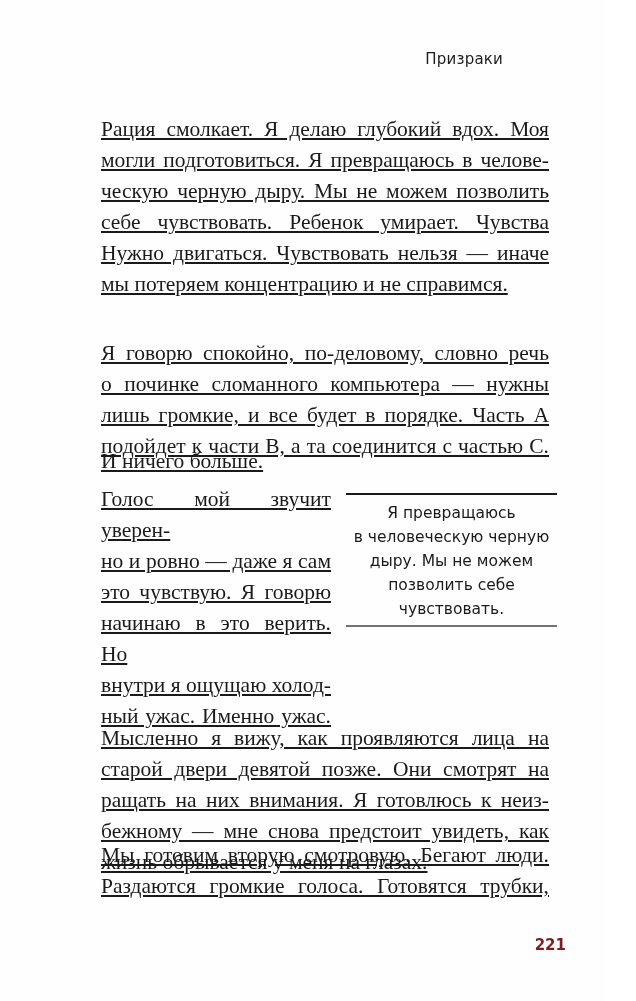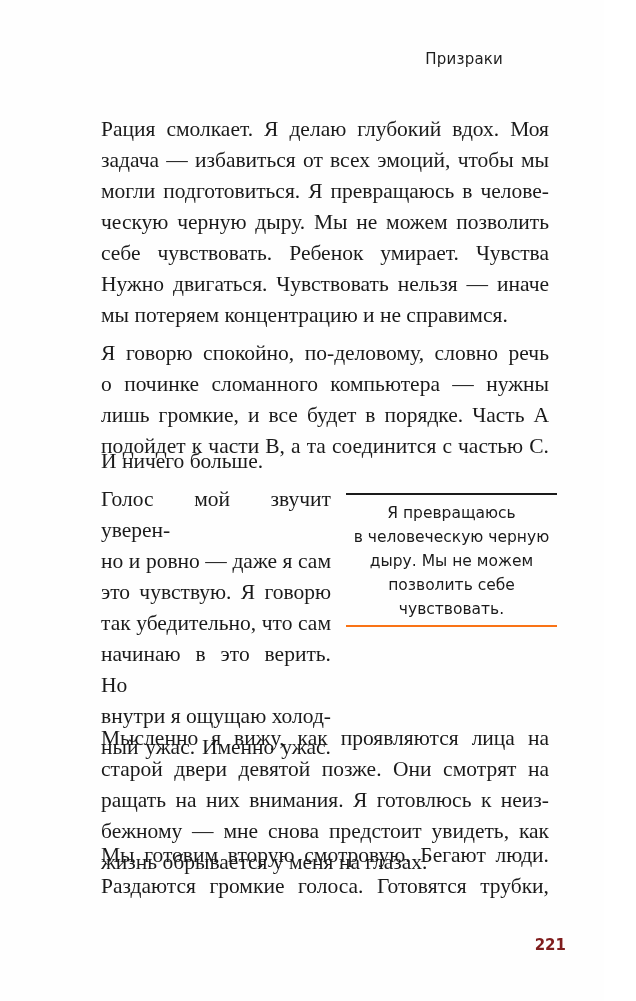--- a/index.html
+++ b/index.html
@@ -8,46 +8,45 @@
   .running-head {
     position: absolute; top: 50px; right: 101px;
     font-family: "DejaVu Sans", sans-serif; font-size: 15px; color: #1e1e1e;
     letter-spacing: 0.2px;
   }
   .body-text {
     position: absolute; left: 101px; width: 448px;
     font-family: "Liberation Serif", serif; font-size: 21.5px; line-height: 31px;
     color: #1a1a1a; text-align: justify;
   }
-  .line { display: block; text-align-last: justify; text-align: justify; white-space: normal; }
+  .line { display: block; text-align-last: justify; text-align: justify; white-space: normal; text-decoration: underline; }
   .line.last { text-align-last: left; }
   .pull-quote {
     position: absolute; left: 346px; top: 493px; width: 211px;
-    border-top: 2px solid #1a1a1a; border-bottom: 2px solid #f97316;
+    border-top: 2px solid #1a1a1a; border-bottom: 2px solid #737373;
     padding: 6px 0 4px 0;
     font-family: "DejaVu Sans", sans-serif; font-size: 15.5px; line-height: 24px;
     color: #1a1a1a; text-align: center;
   }
   .pull-quote span { display: block; white-space: nowrap; }
   .narrow-text { width: 230px; }
   .folio {
     position: absolute; top: 936px; right: 38px;
     font-family: "DejaVu Sans", sans-serif; font-weight: bold; font-size: 15px; color: #7f1d1d;
   }
 </style>
 </head>
 <body>
 
 <div class="page">
 
   <div class="running-head">Призраки</div>
 
   <div class="body-text" style="top:114px;">
     <span class="line">Рация смолкает. Я делаю глубокий вдох. Моя</span>
-    <span class="line">задача — избавиться от всех эмоций, чтобы мы</span>
     <span class="line">могли подготовиться. Я превращаюсь в челове-</span>
     <span class="line">ческую черную дыру. Мы не можем позволить</span>
     <span class="line">себе чувствовать. Ребенок умирает. Чувства</span>
     <span class="line">Нужно двигаться. Чувствовать нельзя — иначе</span>
     <span class="line last">мы потеряем концентрацию и не справимся.</span>
   </div>
 
   <div class="body-text" style="top:338px;">
     <span class="line">Я говорю спокойно, по-деловому, словно речь</span>
     <span class="line">о починке сломанного компьютера — нужны</span>
@@ -56,21 +55,20 @@
   </div>
 
   <div class="body-text" style="top:446px;">
     <span class="line last">И ничего больше.</span>
   </div>
 
   <div class="body-text narrow-text" style="top:484px;">
     <span class="line">Голос мой звучит уверен-</span>
     <span class="line">но и ровно — даже я сам</span>
     <span class="line">это чувствую. Я говорю</span>
-    <span class="line">так убедительно, что сам</span>
     <span class="line">начинаю в это верить. Но</span>
     <span class="line">внутри я ощущаю холод-</span>
     <span class="line">ный ужас. Именно ужас.</span>
   </div>
 
   <div class="body-text" style="top:701px;margin-top:22px;">
     <span class="line">Мысленно я вижу, как проявляются лица на</span>
     <span class="line">старой двери девятой позже. Они смотрят на</span>
     <span class="line">ращать на них внимания. Я готовлюсь к неиз-</span>
     <span class="line">бежному — мне снова предстоит увидеть, как</span>

